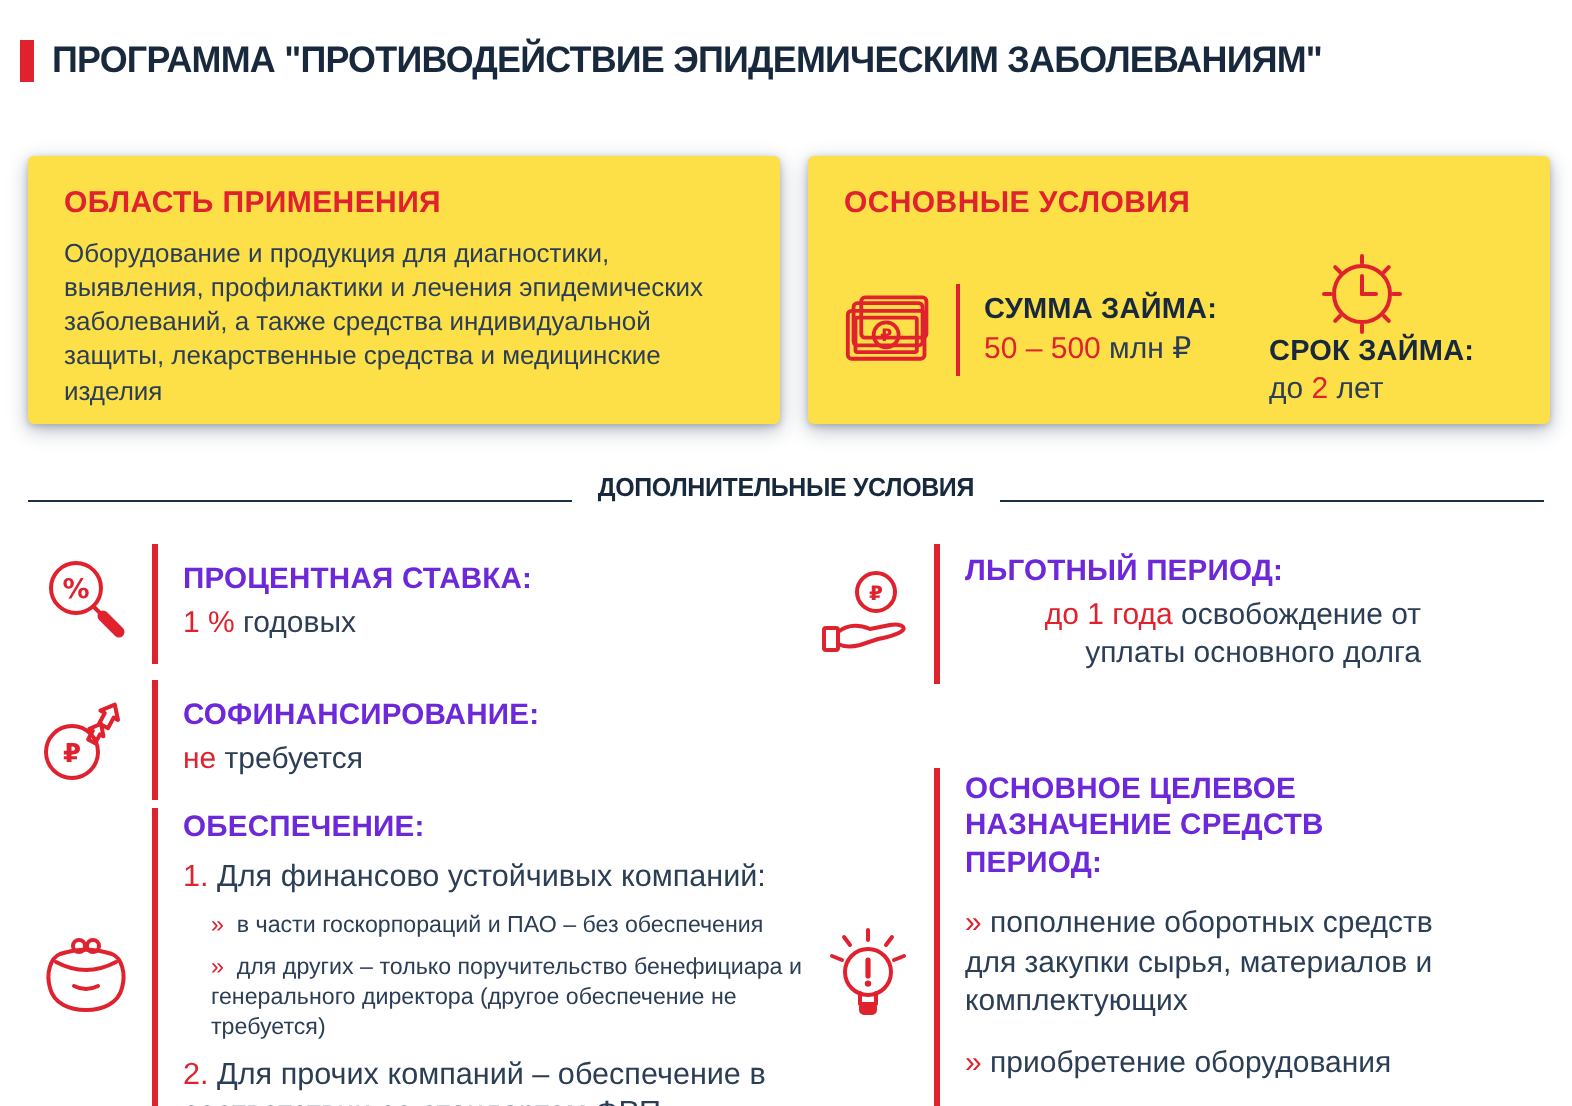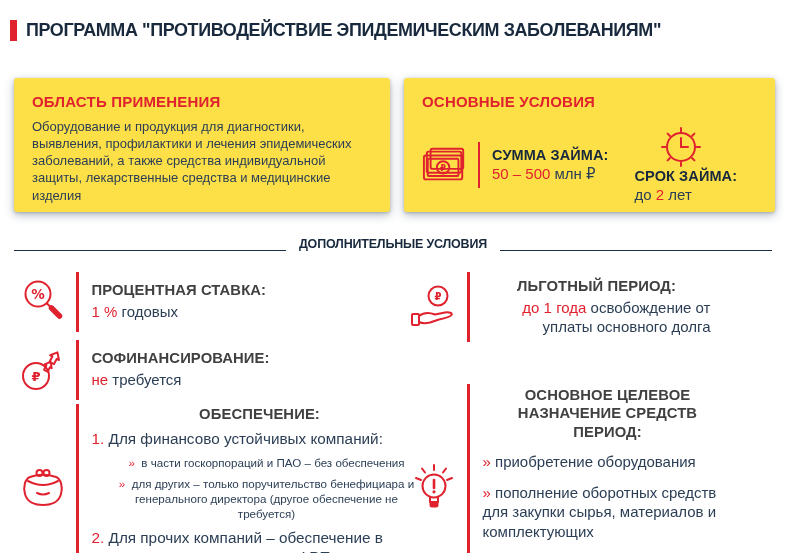--- a/index.html
+++ b/index.html
@@ -50,36 +50,36 @@
   .divider-label{
     padding:0 9px;font-size:13px;font-weight:bold;color:#18293D;
     letter-spacing:-0.2px;transform:scaleX(.96);white-space:nowrap;
   }
 
   
   .item{position:absolute;display:flex;align-items:center;}
   .item-icon{width:58px;display:flex;align-items:center;justify-content:center;flex:0 0 58px;}
   .item-rule{width:2.5px;align-self:stretch;background:var(--red);margin:0 13px 0 4px;flex:0 0 2.5px;}
   .item-body{padding:2px 0;}
-  .item-label{font-weight:bold;font-size:14.8px;color:#404040;letter-spacing:.1px;margin-bottom:4px;text-align:center;}
+  .item-label{font-weight:bold;font-size:14.8px;color:#6d28d9;letter-spacing:.1px;margin-bottom:4px;}
   .item-value{font-size:15px;line-height:1.3;color:var(--navy-soft);white-space:pre-wrap;}
 
   .item-rate{left:14px;top:272px;min-height:60px;}
   .item-cofin{left:14px;top:340px;min-height:60px;}
   .item-secure{left:14px;top:404px;min-height:142px;align-items:center;}
   .item-grace{left:405px;top:272px;min-height:70px;width:360px;}
   .item-purpose{left:405px;top:384px;min-height:162px;width:375px;}
 
   .grace-value{width:228px;text-align:right;}
 
   
   .secure-body{width:336px;}
   .secure-num-line{font-size:15.3px;color:var(--navy-soft);line-height:1.28;margin-top:7px;white-space:pre-wrap;}
   .secure-num{color:var(--red);}
-  .secure-subs{margin:6px 0 2px 14px;text-align:center;}
+  .secure-subs{margin:6px 0 2px 14px;}
   .secure-sub{font-size:11.6px;line-height:1.3;color:var(--navy-soft);margin-top:6px;white-space:pre-wrap;}
   .marker{color:var(--red);}
 
   
   .purpose-label{width:250px;line-height:1.25;margin-bottom:2px;}
   .purpose-bullet{font-size:15px;line-height:1.3;color:var(--navy-soft);margin-top:11px;width:262px;white-space:pre-wrap;}
 
   
   svg.icn{stroke:var(--red);fill:none;stroke-width:2;stroke-linecap:round;stroke-linejoin:round;}
   svg.icn text{stroke:none;fill:var(--red);font-family:"DejaVu Sans",sans-serif;font-weight:bold;}
@@ -238,19 +238,19 @@
         <circle cx="23" cy="24" r="11.5"></circle>
         <path d="M19 34.5 L19 40 L27 40 L27 34.5"></path>
         <rect x="19.5" y="40" width="7" height="4.5" rx="1.5" fill="#E0222F"></rect>
         <line x1="23" y1="18" x2="23" y2="26" stroke-width="2.6"></line>
         <circle cx="23" cy="29.8" r="1.6" fill="#E0222F" stroke="none"></circle>
       </svg>
     </div>
     <div class="item-rule"></div>
     <div class="item-body">
       <div class="item-label purpose-label">ОСНОВНОЕ ЦЕЛЕВОЕ НАЗНАЧЕНИЕ СРЕДСТВ ПЕРИОД:</div>
+      <div class="purpose-bullet"><span class="marker">»</span><span> пополнение оборотных средств для закупки сырья, материалов и комплектующих</span></div>
       <div class="purpose-bullet"><span class="marker">»</span><span> приобретение оборудования</span></div>
-      <div class="purpose-bullet"><span class="marker">»</span><span> пополнение оборотных средств для закупки сырья, материалов и комплектующих</span></div>
       <div class="purpose-bullet"><span class="marker">»</span><span> приобретение критически важной готовой продукции за рубежом</span></div>
     </div>
   </div>
 
 </div>
 
 </body></html>

